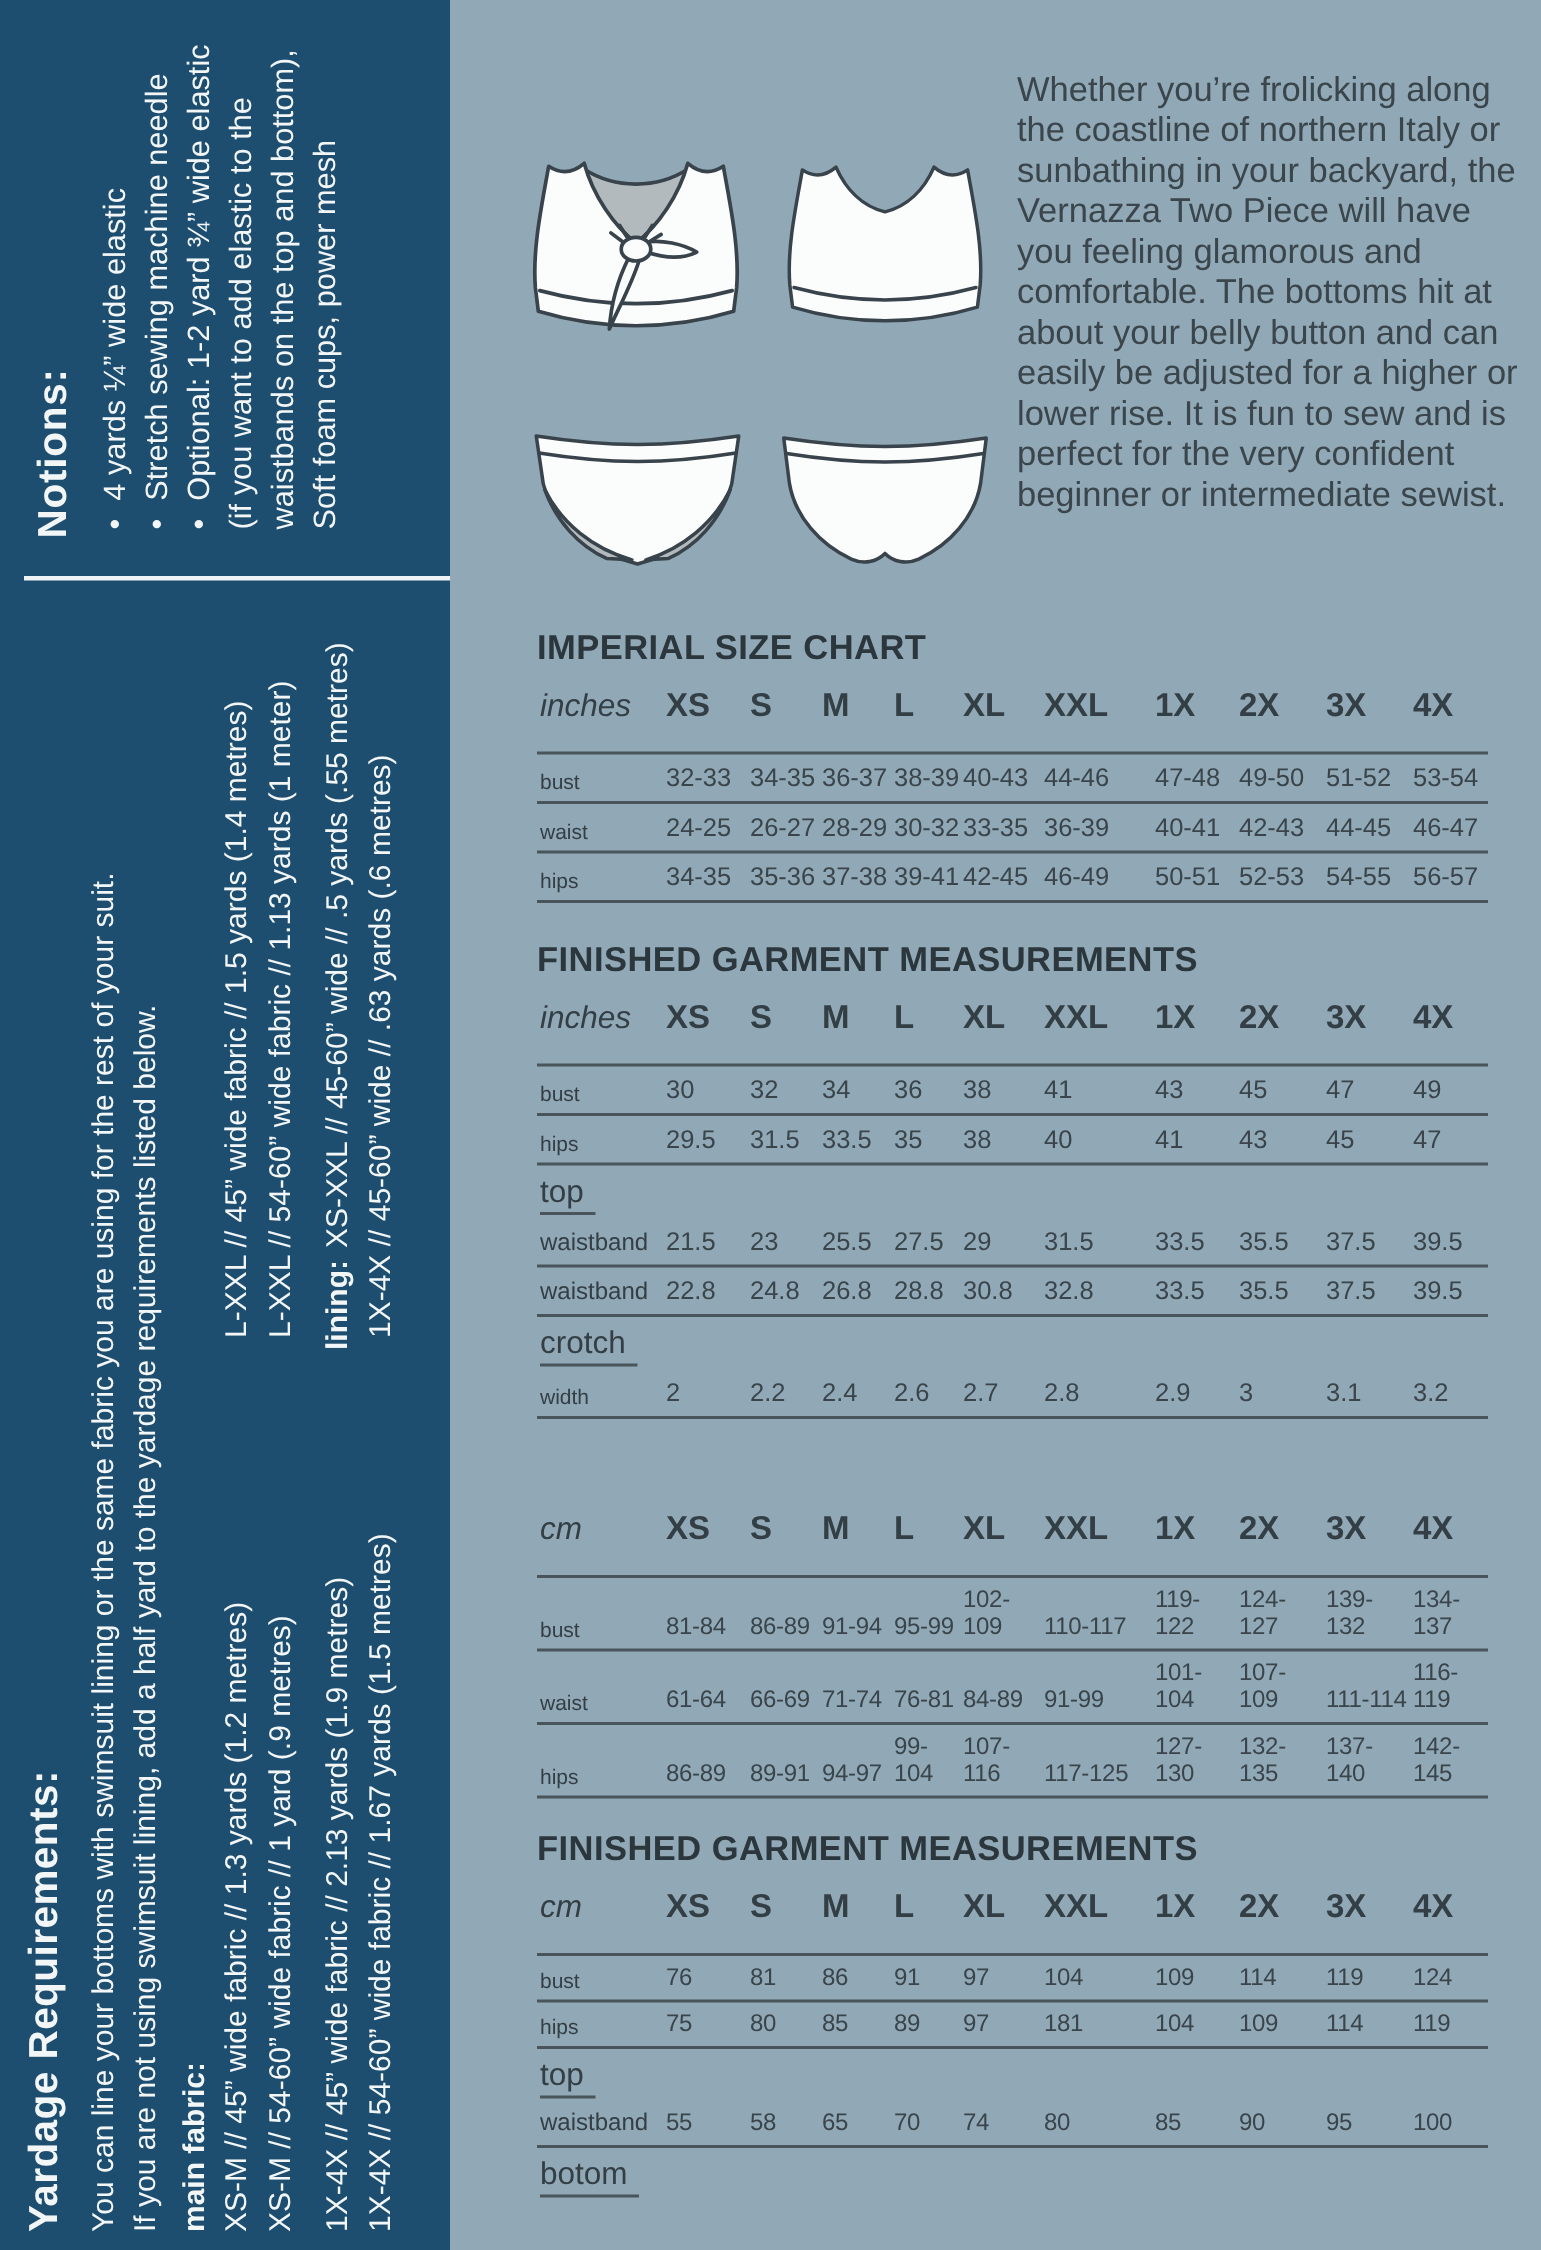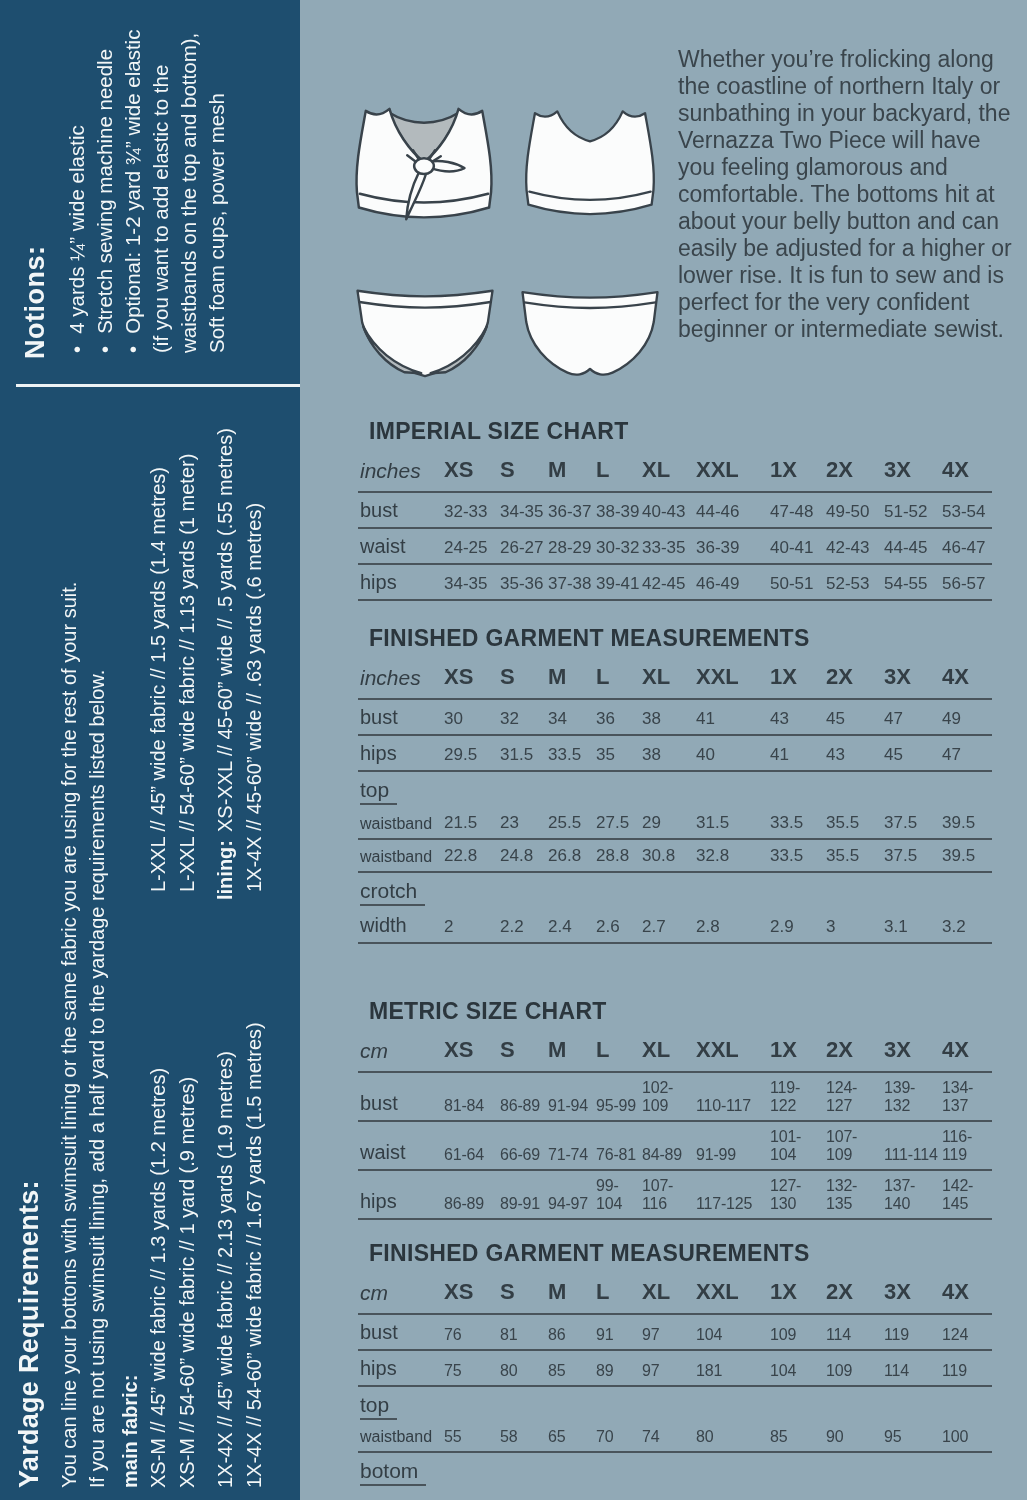--- a/index.html
+++ b/index.html
@@ -65,31 +65,31 @@
   
   .illus { position: absolute; }
   .illus path, .illus ellipse { stroke: #39434b; stroke-width: 2.5; stroke-linejoin: round; stroke-linecap: round; }
   .g-fill { fill: #fbfcfc; }
   .g-line { fill: none; }
   .g-lining { fill: #b3babd; stroke-width: 2; }
 
   
   .charts { position: absolute; left: 358px; top: 418px; width: 634px; color: #333e45; }
   .chart h3 {
-    margin: 0 0 6px 11px; font-size: 23px; font-weight: bold; letter-spacing: .3px; color: #2b363d;
+    margin: 0 0 6px 0; font-size: 23px; font-weight: bold; letter-spacing: .3px; color: #2b363d;
   }
   .chart + .chart { margin-top: 24px; }
   #chart-metric { margin-top: 54px; }
   #chart-metric-finished { margin-top: 20px; }
   table { border-collapse: collapse; table-layout: fixed; width: 634px; }
   th, td { text-align: left; padding: 6px 0 5px 2px; vertical-align: bottom; }
-  thead th { font-weight: bold; font-size: 22px; border-bottom: 2px solid #49545b; padding-bottom: 8px; }
+  thead th { font-weight: bold; font-size: 22px; border-bottom: 2px solid #49545b; padding-bottom: 18px; }
   thead th.unit { font-weight: normal; font-style: italic; font-size: 21px; }
   tr.data td { border-bottom: 2px solid #49545b; }
-  td.lbl { font-size: 20px; }
+  td.lbl { font-size: 14px; }
   td.lbl.small { font-size: 16px; margin-top: 16px; }
   td.val { font-size: 17px; color: #39444b; }
   table.metric-vals td.val { font-size: 16px; letter-spacing: -0.2px; }
   tr.section td { border: none; padding: 6px 0 2px 2px; }
   tr.section span { display: inline-block; font-size: 21px; border-bottom: 2px solid #49545b; padding: 0 8px 1px 0; }
 </style>
 </head>
 <body>
 
 <div class="page">
@@ -347,21 +347,20 @@
               <td class="val sp"></td>
               <td class="val">2.9</td>
               <td class="val">3</td>
               <td class="val">3.1</td>
               <td class="val">3.2</td>
             </tr>
           </tbody>
         </table>
       </section>
       <section class="chart" id="chart-metric">
-        <h3>METRIC SIZE CHART</h3>
         <table class="metric-vals">
           <colgroup>
             <col style="width: 84px;">
             <col style="width: 56px;">
             <col style="width: 48px;">
             <col style="width: 48px;">
             <col style="width: 46px;">
             <col style="width: 54px;">
             <col style="width: 62px;">
             <col style="width: 12px;">

